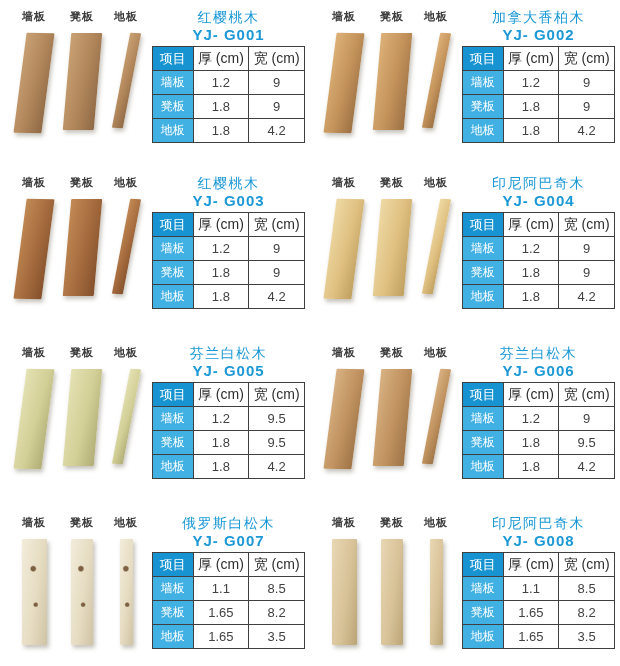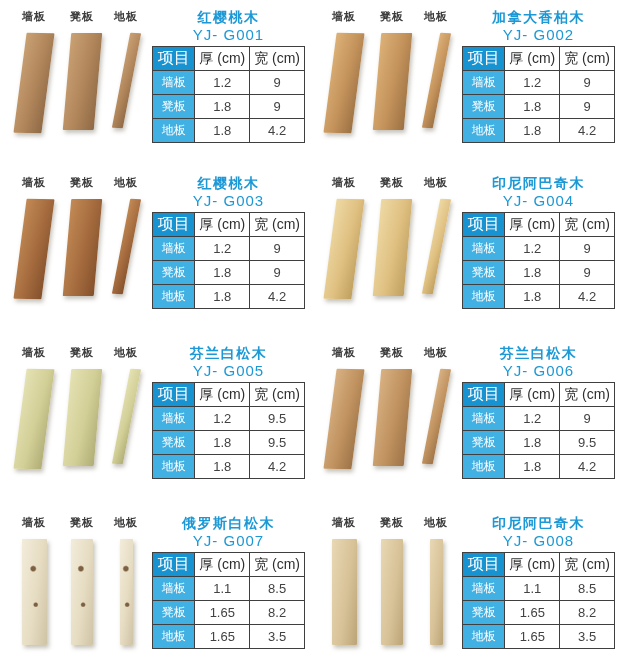--- a/index.html
+++ b/index.html
@@ -35,34 +35,34 @@
   }
   .board-wall {width:28px;height:100px;transform:skewX(-6deg) rotate(1.5deg);}
   .board-bench{width:31px;height:97px; transform:skewX(-5deg);}
   .board-floor{width:11px;height:95px; transform:skewX(-9deg) rotate(2deg);}
   .card.straight .board-wall {width:25px;height:106px;transform:none;}
   .card.straight .board-bench{width:22px;height:106px;transform:none;}
   .card.straight .board-floor{width:13px;height:106px;transform:none;}
   
   .right-zone{flex:1;display:flex;flex-direction:column;align-items:center;}
   .pname{
-    font-size:14px;font-weight:bold;color:#1b98d5;
+    font-size:14px;font-weight:normal;color:#1b98d5;
     letter-spacing:1.5px;line-height:17px;white-space:nowrap;
   }
   .pcode{
-    font-size:15px;font-weight:normal;color:#1b98d5;
+    font-size:15px;font-weight:bold;color:#1b98d5;
     letter-spacing:1px;line-height:17px;margin-bottom:3px;
   }
   table.spec{border-collapse:collapse;background:#fff;}
   .spec th,.spec td{
     border:1px solid #3f3f3f;text-align:center;vertical-align:middle;
     height:23px;padding:0 2px;white-space:nowrap;
   }
   .spec th{font-weight:normal;color:#2e2e2e;font-size:14px;width:56px;}
-  .spec th.c-item{background:#1793d2;color:#ffffff;width:46px;font-size:16px;}
+  .spec th.c-item{background:#1793d2;color:#ffffff;width:46px;font-size:13px;}
   .spec td{color:#424242;font-size:13px;width:56px;}
   .spec td.rl{background:#41b0e3;color:#ffffff;font-size:12px;width:46px;}
 </style>
 </head>
 <body>
 
 <div class="grid">
   <div class="card">
     <div class="boards-zone">
       <div class="board-col">

